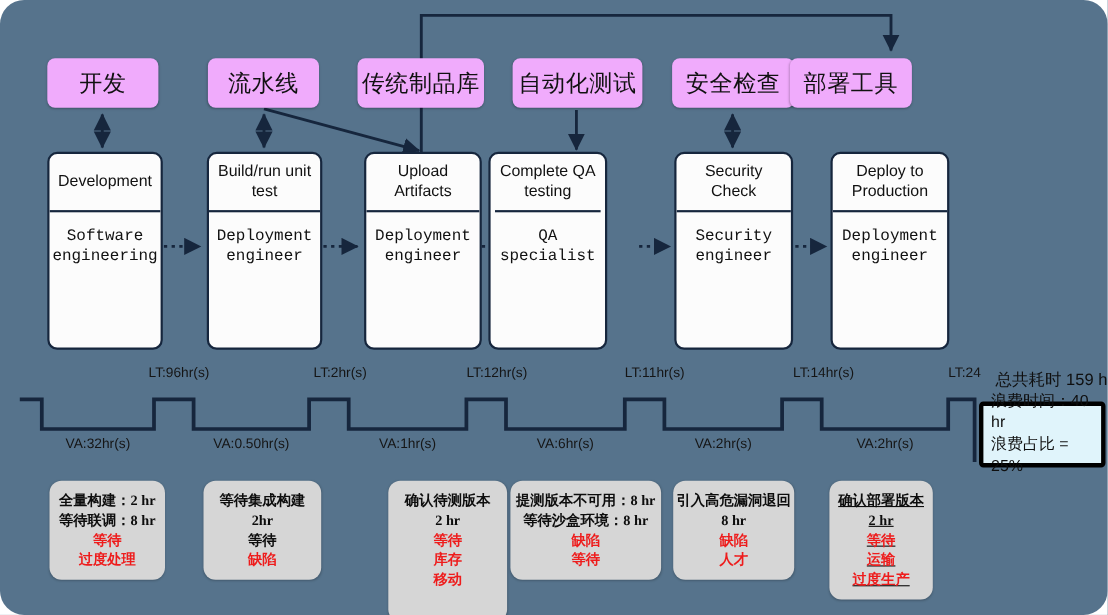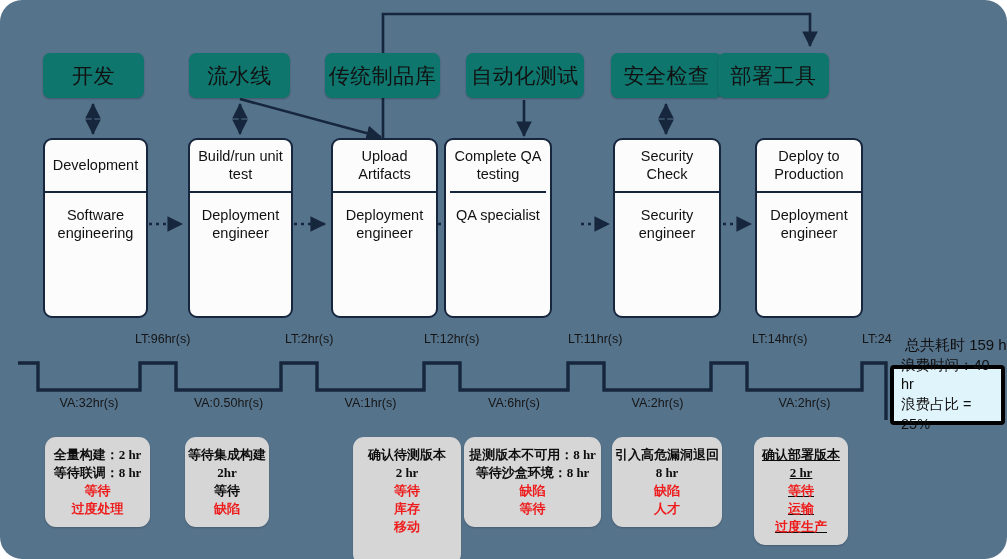--- a/index.html
+++ b/index.html
@@ -15,21 +15,21 @@
     background: #56738c;
     border: 3px solid #1f3ب;
     border-color: #1f3a5c;
     border-radius: 22px;
     overflow: hidden;
   }
   
   .toolbox {
     position: absolute;
     height: 45px;
-    background: #0f766e;
+    background: #f0abfc;
     border-radius: 7px;
     display: flex; align-items: center; justify-content: center;
     color: #111;
     font-size: 21px;
     letter-spacing: 0.5px;
     box-shadow: 0 1px 2px rgba(0,0,0,.25);
   }
   
   .proc {
     position: absolute;
@@ -45,21 +45,21 @@
     display: flex; align-items: center; justify-content: center;
     text-align: center;
     font-size: 14.5px; line-height: 1.2;
     color: #111; padding: 0 4px;
   }
   .proc .prole {
     flex: 1;
     display: flex; align-items: flex-start; justify-content: center;
     text-align: center;
     font-size: 14.5px; line-height: 1.25;
-    color: #111; padding: 13px 4px 4px 4px;
+    color: #111; padding: 13px 4px 4px 4px; font-family: Liberation Mono, monospace;
   }
   
   #wires { position: absolute; left: 0; top: 0; width: 1007px; height: 559px; pointer-events: none; }
   
   .lt {
     position: absolute; font-size: 12.5px; color: #151515; white-space: nowrap;
   }
   .va {
     position: absolute; font-size: 12.5px; color: #151515; white-space: nowrap;
     text-align: center;
@@ -182,21 +182,21 @@
   </div>
   <div class="proc" style="left:755px; top:138px; width:108px; height:180px;">
     <div class="ptitle">Deploy to<br>Production</div>
     <div class="prole">Deployment<br>engineer</div>
   </div>
 
   <div class="lt" style="left:135px; top:332px;">LT:96hr(s)</div>
   <div class="lt" style="left:285px; top:332px;">LT:2hr(s)</div>
   <div class="lt" style="left:424px; top:332px;">LT:12hr(s)</div>
   <div class="lt" style="left:568px; top:332px;">LT:11hr(s)</div>
-  <div class="lt" style="left:752px; top:332px;">LT:14hr(s)</div>
+  <div class="lt" style="left:721px; top:332px;">LT:14hr(s)</div>
   <div class="lt" style="left:862px; top:332px;">LT:24</div>
 
   <div class="va" style="left:38px; top:396px; width:102px;">VA:32hr(s)</div>
   <div class="va" style="left:176px; top:396px; width:105px;">VA:0.50hr(s)</div>
   <div class="va" style="left:317px; top:396px; width:107px;">VA:1hr(s)</div>
   <div class="va" style="left:460px; top:396px; width:108px;">VA:6hr(s)</div>
   <div class="va" style="left:604px; top:396px; width:107px;">VA:2hr(s)</div>
   <div class="va" style="left:747px; top:396px; width:115px;">VA:2hr(s)</div>
 
   <div class="total" style="left:905px; top:336px;">总共耗时 159 hr</div>
@@ -205,21 +205,21 @@
     <div>浪费时间：40 hr</div>
     <div>浪费占比 = 25%</div>
   </div>
 
   <div class="card" style="left:45px; top:437px; width:105px; height:90px;">
       <div class="ln">全量构建：2 hr</div>
       <div class="ln">等待联调：8 hr</div>
       <div class="ln red">等待</div>
       <div class="ln red">过度处理</div>
     </div>
-  <div class="card" style="left:185px; top:437px; width:84px; height:90px;">
+  <div class="card" style="left:185px; top:437px; width:107px; height:90px;">
       <div class="ln">等待集成构建</div>
       <div class="ln">2hr</div>
       <div class="ln">等待</div>
       <div class="ln red">缺陷</div>
     </div>
   <div class="card" style="left:328px; top:437px; width:108px; height:128px;margin-left:25px;">
       <div class="ln">确认待测版本</div>
       <div class="ln">2 hr</div>
       <div class="ln red">等待</div>
       <div class="ln red">库存</div>

